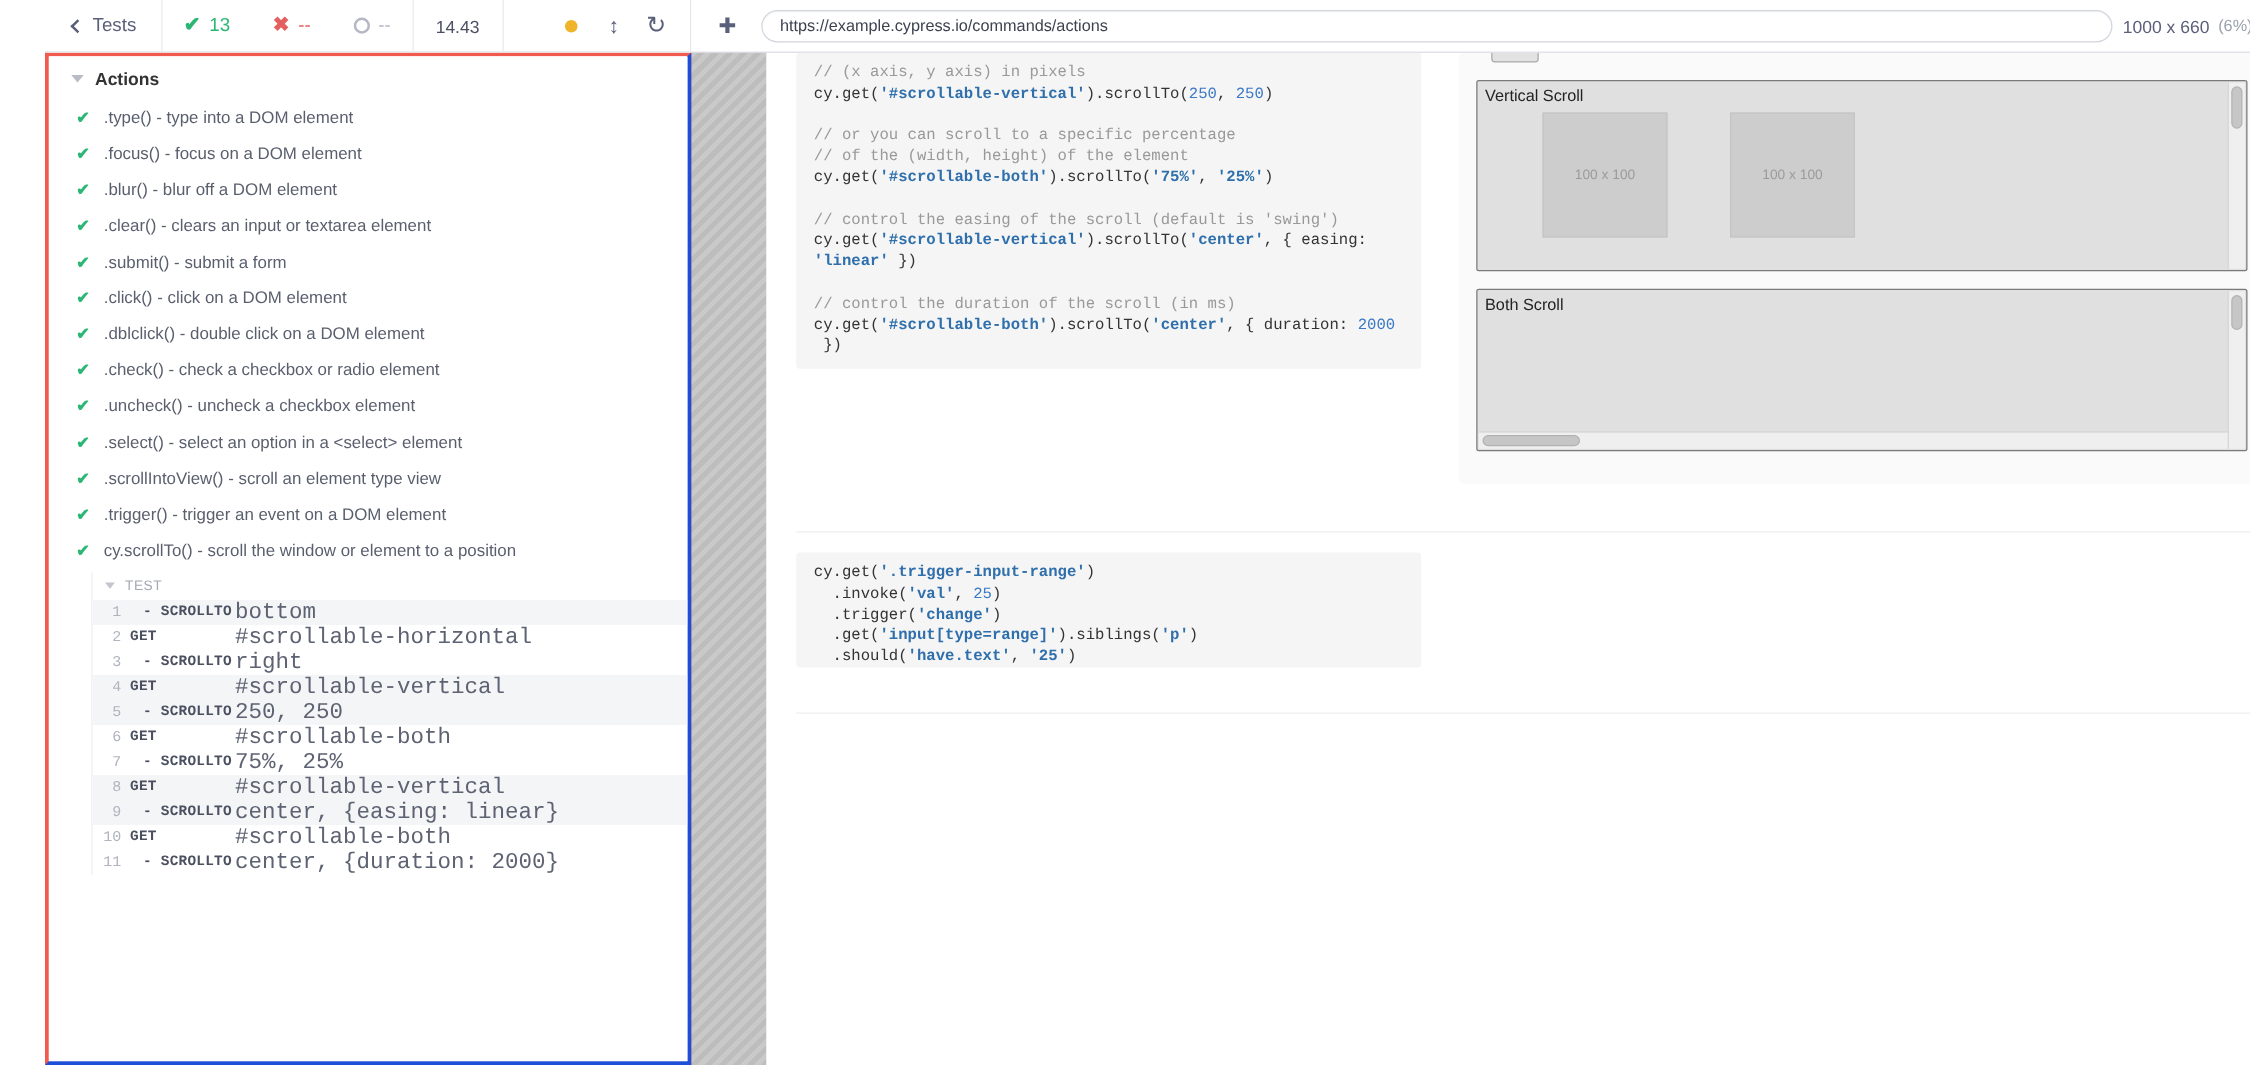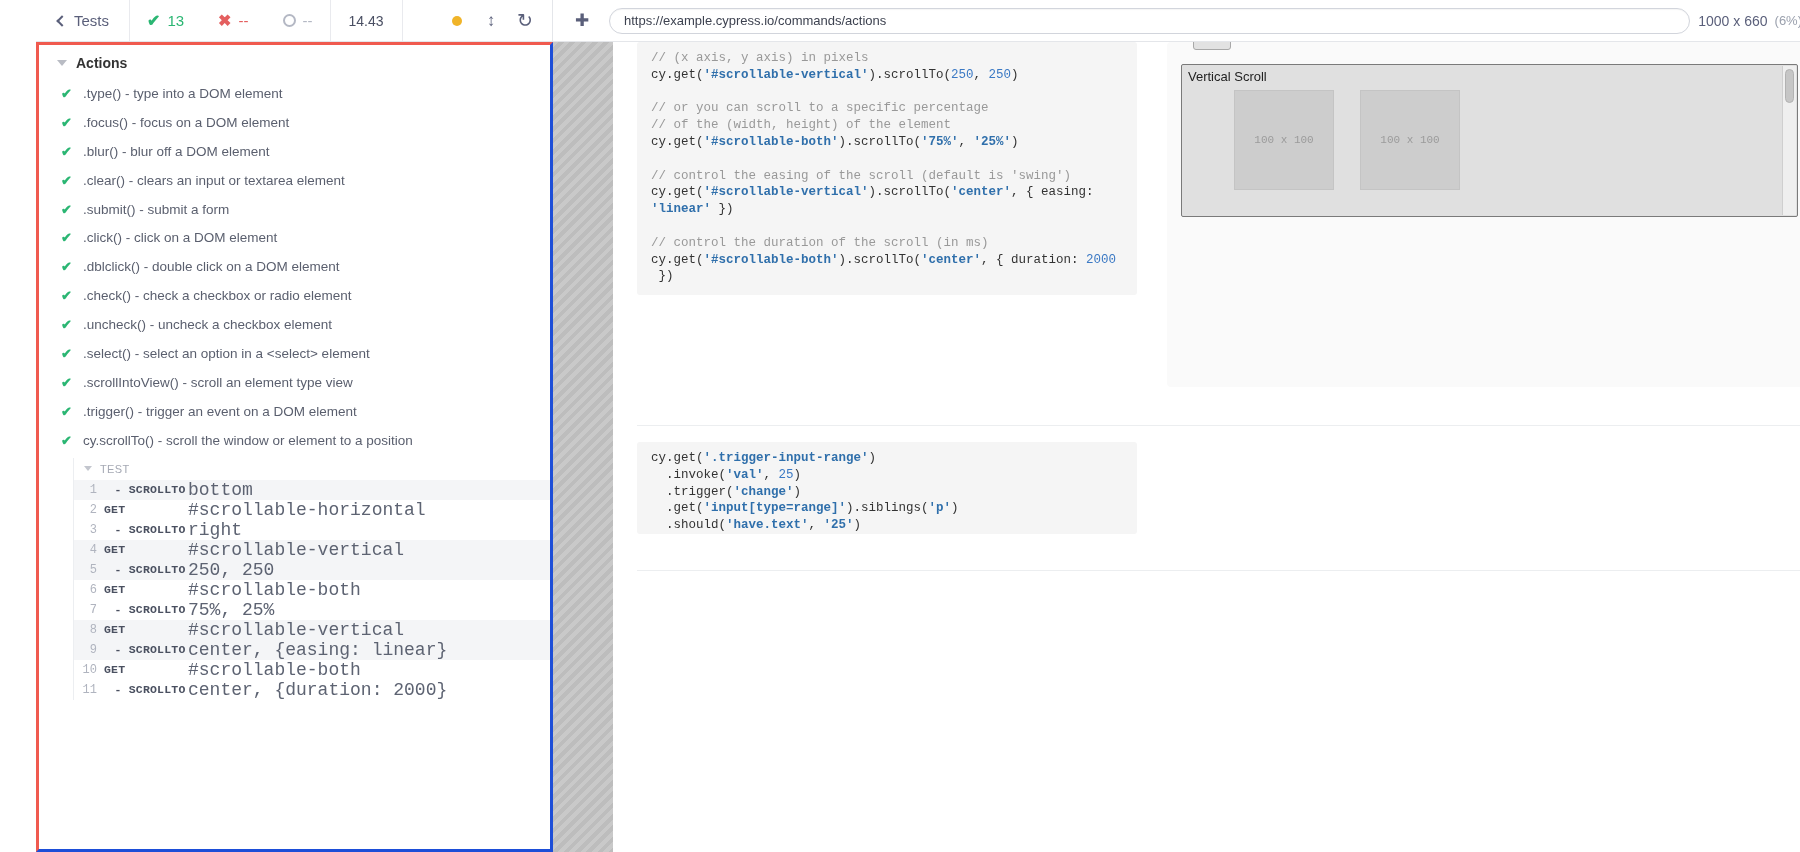--- a/index.html
+++ b/index.html
@@ -400,33 +400,42 @@
             <div class="col-right">
               <div class="panel-box" style="height:345px;padding-top:0;">
 
                 <div style="height:18px;position:relative;overflow:hidden;margin-bottom:4px;">
                   <div style="position:absolute;top:-8px;left:12px;width:38px;height:16px;background:#e2e2e2;border:1px solid #a8a8a8;border-radius:3px;"></div>
                   <div style="position:absolute;top:-8px;left:0;right:0;height:16px;border:1px solid #a8a8a8;border-radius:3px;z-index:-1;"></div>
                 </div>
 
                 <div class="scroll-demo" style="height:153px;">
                   <div class="sd-title">Vertical Scroll</div>
-                  <div style="display:flex;gap:26px;padding:2px 0 0 52px;font-family:Liberation Mono, monospace;">
+                  <div style="display:flex;gap:50px;padding:2px 0 0 52px;">
                     <div class="inner-box">
                       <span>100 x 100</span>
                     </div>
                     <div class="inner-box">
                       <span>100 x 100</span>
                     </div>
                   </div>
                   <div class="sbar-v">
                     <div class="thumb"></div>
                   </div>
                 </div>
 
+                <div class="scroll-demo" style="height:130px;">
+                  <div class="sd-title">Both Scroll</div>
+                  <div class="sbar-v">
+                    <div class="thumb" style="top:3px;height:28px;"></div>
+                  </div>
+                  <div class="sbar-h">
+                    <div class="thumb"></div>
+                  </div>
+                </div>
 
               </div>
             </div>
           </div>
 
           <div class="section-divider" style="margin-top:38px;"></div>
 
 
           <div class="content-row" style="margin-top:16px;">
             <div class="col-left">

